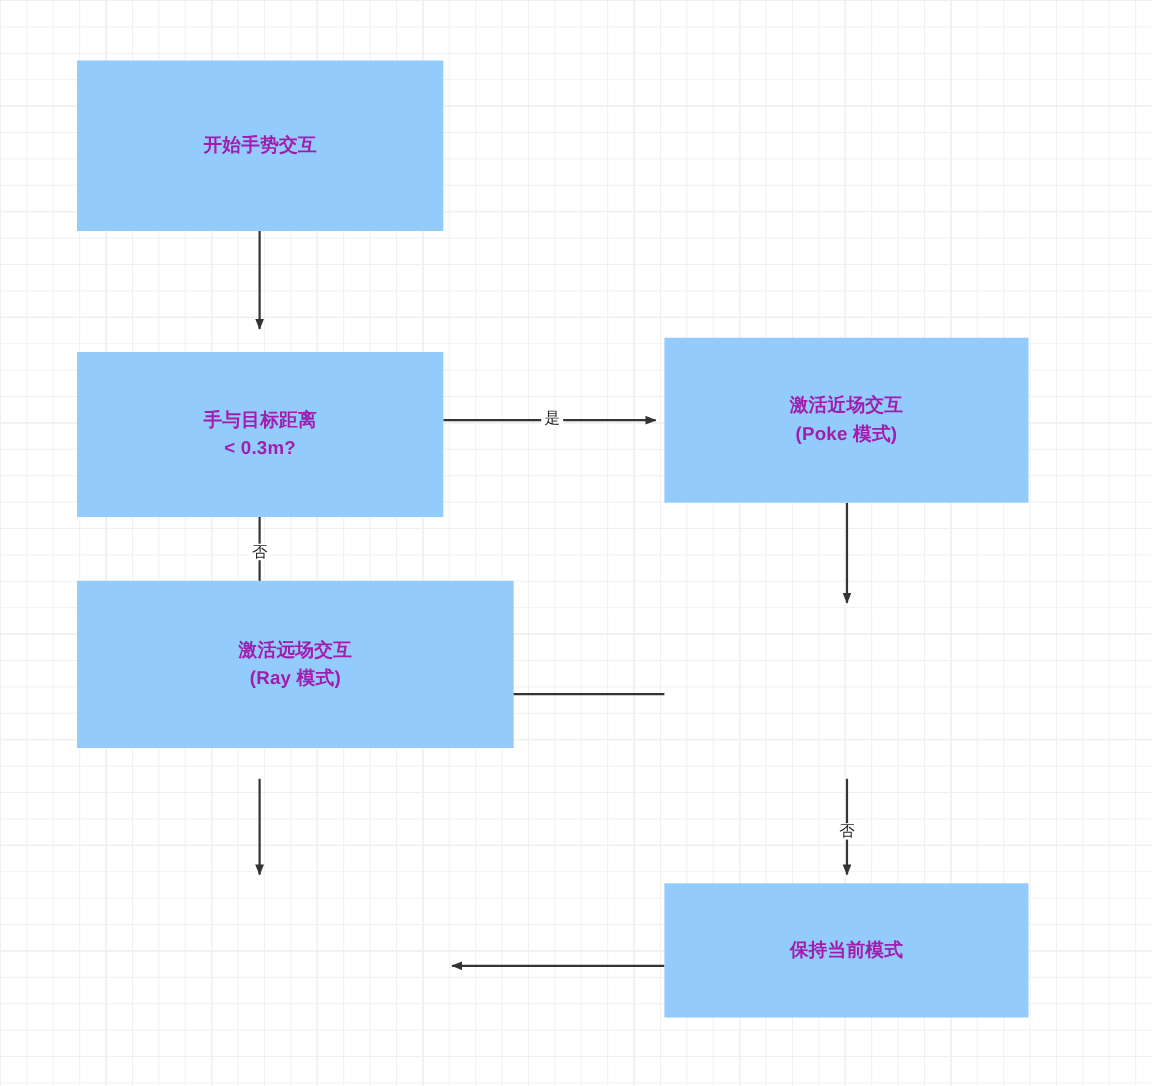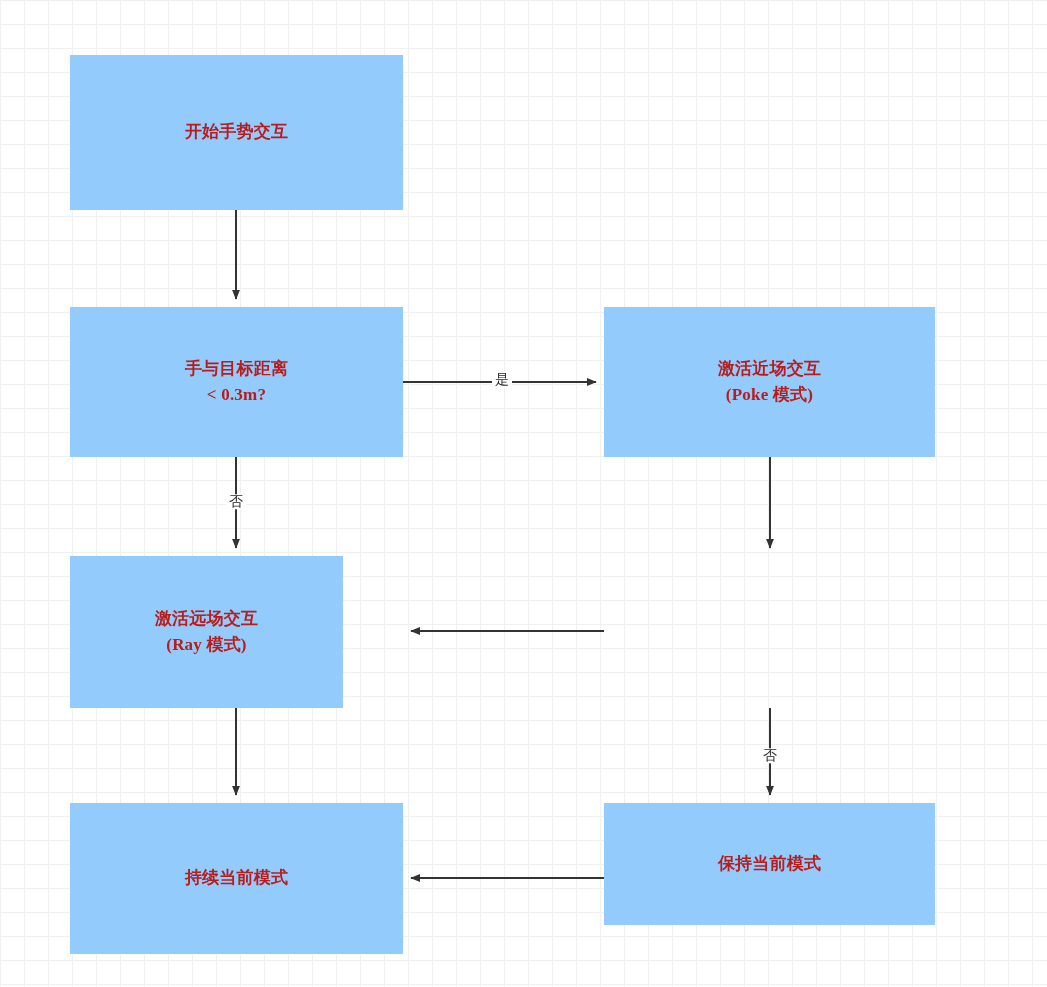--- a/index.html
+++ b/index.html
@@ -36,27 +36,26 @@
     height: 987px;
     pointer-events: none;
   }
   .node {
     position: absolute;
     background: #93CCFC;
     display: flex;
     align-items: center;
     justify-content: center;
     text-align: center;
-    color: #b91c1c;
+    color: #a21caf;
     font-weight: bold;
     font-size: 17px;
     line-height: 1.55;
     letter-spacing: 0.2px;
     box-sizing: border-box;
-    font-family: Liberation Serif, serif;
   }
   .node .label {
     white-space: pre-line;
   }
   .edge-label {
     position: absolute;
     font-size: 14px;
     color: #1f1f1f;
     font-weight: normal;
     background: #ffffff;
@@ -108,39 +107,36 @@
 
     <g>
       <line x1="604" y1="878" x2="411" y2="878" stroke="#333333" stroke-width="2" marker-end="url(#arrowhead)"></line>
     </g>
   </svg>
 
   <div class="node" style="left:70px; top:55px; width:333px; height:155px;">
     <span class="label">开始手势交互</span>
   </div>
 
-  <div class="node" style="left:70px; top:307px; width:333px; height:150px;">
+  <div class="node" style="left:70px; top:320px; width:333px; height:150px;">
     <span class="label">手与目标距离
 &lt; 0.3m?</span>
   </div>
 
   <div class="node" style="left:604px; top:307px; width:331px; height:150px;">
     <span class="label">激活近场交互
 (Poke 模式)</span>
   </div>
 
-  <div class="node" style="left:70px; top:556px; width:273px; height:152px;">
+  <div class="node" style="left:70px; top:528px; width:397px; height:152px;">
     <span class="label">激活远场交互
 (Ray 模式)</span>
   </div>
 
 
-  <div class="node" style="left:70px; top:803px; width:333px; height:151px;">
-    <span class="label">持续当前模式</span>
-  </div>
 
   <div class="node" style="left:604px; top:803px; width:331px; height:122px;">
     <span class="label">保持当前模式</span>
   </div>
 
   <div class="edge-label" style="left:502px; top:380px;">是</div>
 
   <div class="edge-label" style="left:236px; top:502px;">否</div>
 
   <div class="edge-label" style="left:770px; top:756px;">否</div>

